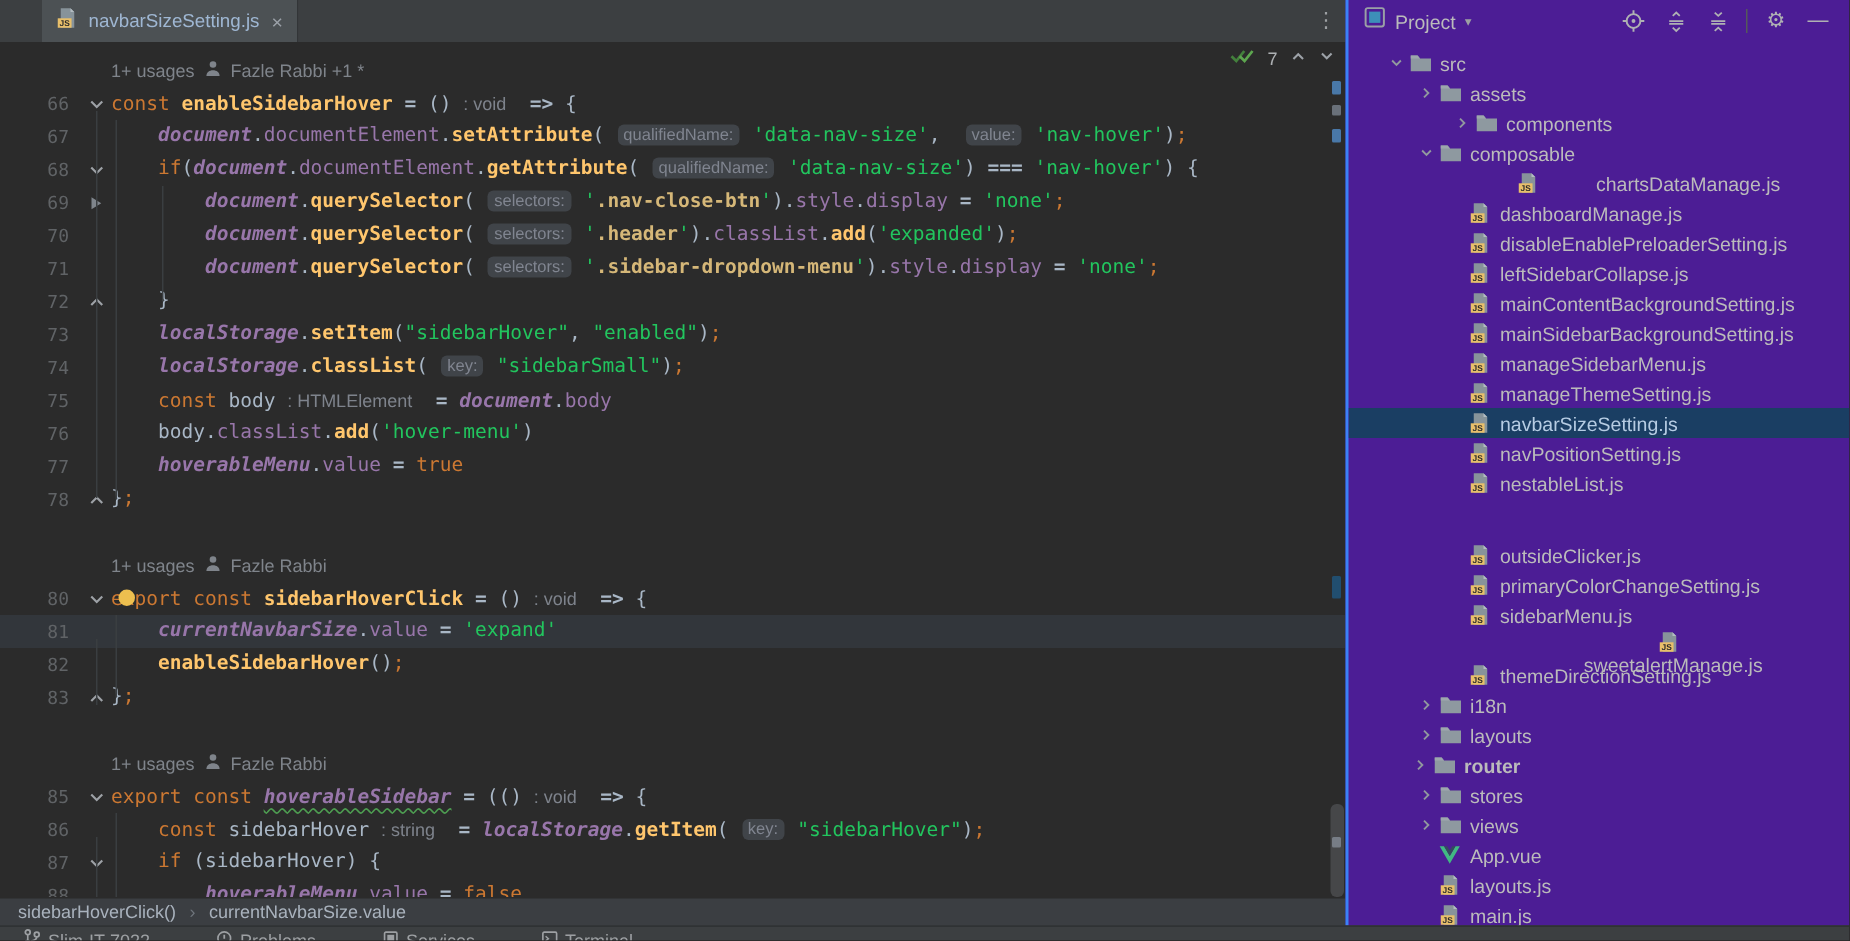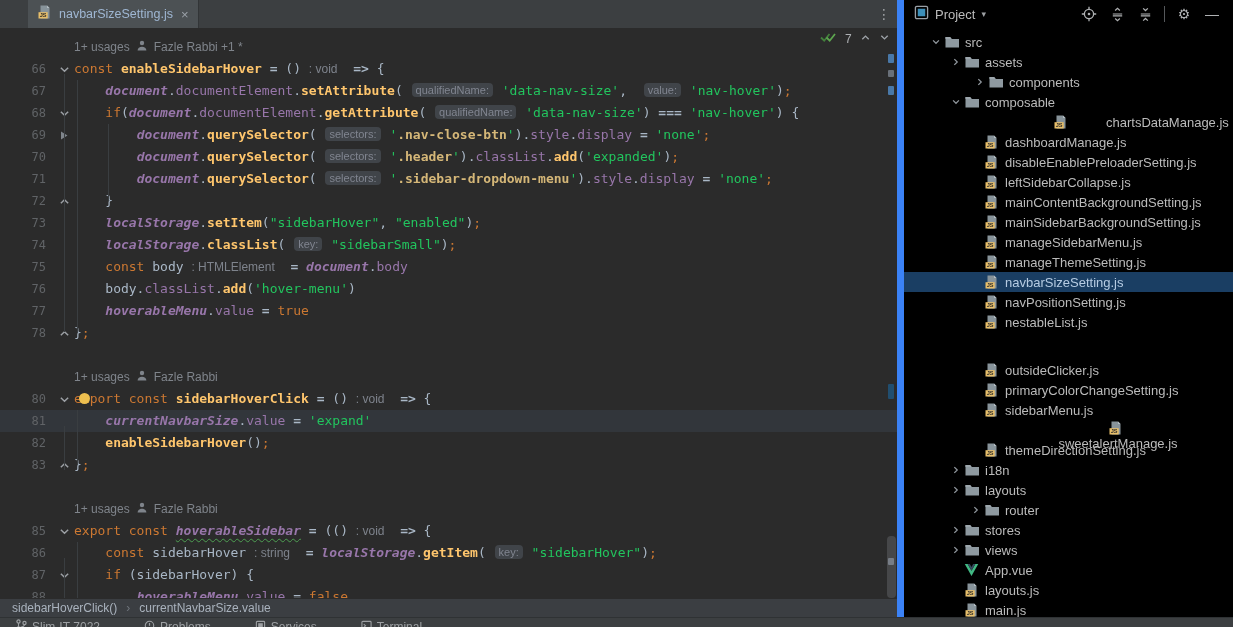--- a/index.html
+++ b/index.html
@@ -40,21 +40,21 @@
   .stripe-mark{position:absolute;width:6px;right:3px;z-index:4;border-radius:1px;}
   .sthumb{position:absolute;right:1px;width:9px;border-radius:4px;background:rgba(170,175,180,.22);z-index:4;}
   
   .crumbs{position:absolute;left:0;top:598px;width:897px;height:19px;background:#3B3E42;border-top:1px solid #2B2B2B;display:flex;align-items:center;gap:9px;padding-left:12px;font-size:12px;color:#A9B2BD;box-sizing:border-box;}
   .crumbs .sep{color:#6F757C;font-size:12px;}
   
   .statusbar{position:absolute;left:0;top:617px;width:1233px;height:10px;background:#3C3F41;border-top:1px solid #2F3234;overflow:hidden;box-sizing:border-box;}
   .statusbar .inner{display:flex;gap:44px;padding-left:16px;align-items:flex-start;}
   .sbitem{display:flex;align-items:center;gap:5px;color:#9DA0A3;font:12px/19px "Liberation Sans",sans-serif;white-space:nowrap;}
   
-  .panel{position:absolute;left:897px;top:0;width:336px;height:617px;background:#000000;border-left:7px solid #3b82f6;box-sizing:border-box;}
+  .panel{position:absolute;left:897px;top:0;width:336px;height:617px;background:#4c1d95;border-left:2px solid #3b82f6;box-sizing:border-box;}
   .phead{height:28px;display:flex;align-items:center;gap:6px;padding:0 10px;}
   .phead .ptitle{font-size:13px;color:#BBBBBB;}
   .phead .pchev{color:#9DA0A3;font-size:9px;}
   .phead .sp{flex:1;}
   .hicon{display:flex;align-items:center;justify-content:center;width:22px;height:22px;cursor:pointer;color:#AFB1B3;font-family:"DejaVu Sans",sans-serif;font-size:14px;}
   .hsep{width:1px;height:16px;background:#55585B;margin:0 2px;}
   .tree{position:absolute;left:0;top:28px;right:0;bottom:0;overflow:hidden;padding-top:4px;}
   .titem{height:20px;display:flex;align-items:center;font-size:13px;color:#BBBBBB;cursor:pointer;white-space:nowrap;}
   .titem.selected{background:#1A3E63;color:#B6CCE3;}
   .tarrow{width:16px;flex:none;display:flex;align-items:center;justify-content:center;}
@@ -367,21 +367,21 @@
             </svg>
           </span>
           <span class="ticon">
             <svg width="16" height="16" viewBox="0 0 16 16">
               <path d="M1.5 3h4.6l1.6 2h7.3v8.5H1.5z" fill="#8E99A0"></path>
               <path d="M1.5 3h4.6l1.6 2H1.5z" fill="#9DA7AD"></path>
             </svg>
           </span>
           <span class="tlabel">composable</span>
         </div>
-        <div class="titem" style="padding-left: 101px; gap: 32px;">
+        <div class="titem" style="padding-left: 64px; gap: 32px;">
           <span class="tarrow"></span>
           <span class="ticon">
             <svg width="16" height="16" viewBox="0 0 16 16">
               <path d="M3.5 1.5h6.5l2.5 2.5v10.5h-9z" fill="#87939A"></path>
               <path d="M10 1.5l2.5 2.5H10z" fill="#B3BCC2"></path>
               <rect x="1.5" y="8.2" width="9.2" height="6.3" fill="#E8BF6A"></rect>
               <text x="6.1" y="13.3" font-size="5.6" font-weight="bold" font-family="Liberation Sans,sans-serif" fill="#2B2B2B" text-anchor="middle">JS</text>
             </svg>
           </span>
           <span class="tlabel">chartsDataManage.js</span>
@@ -587,21 +587,21 @@
             </svg>
           </span>
           <span class="ticon">
             <svg width="16" height="16" viewBox="0 0 16 16">
               <path d="M1.5 3h4.6l1.6 2h7.3v8.5H1.5z" fill="#8E99A0"></path>
               <path d="M1.5 3h4.6l1.6 2H1.5z" fill="#9DA7AD"></path>
             </svg>
           </span>
           <span class="tlabel">layouts</span>
         </div>
-        <div class="titem" style="padding-left: 64px;">
+        <div class="titem" style="padding-left: 40px; font-weight: bold;">
           <span class="tarrow">
             <svg width="10" height="10" viewBox="0 0 12 12">
               <path d="M4 2.5L7.5 6 4 9.5" fill="none" stroke="#91989E" stroke-width="1.5"></path>
             </svg>
           </span>
           <span class="ticon">
             <svg width="16" height="16" viewBox="0 0 16 16">
               <path d="M1.5 3h4.6l1.6 2h7.3v8.5H1.5z" fill="#8E99A0"></path>
               <path d="M1.5 3h4.6l1.6 2H1.5z" fill="#9DA7AD"></path>
             </svg>

